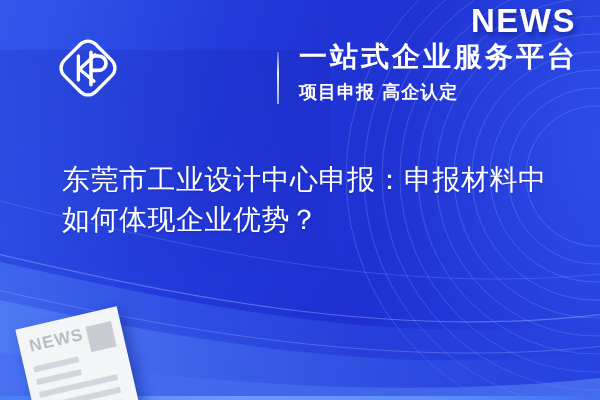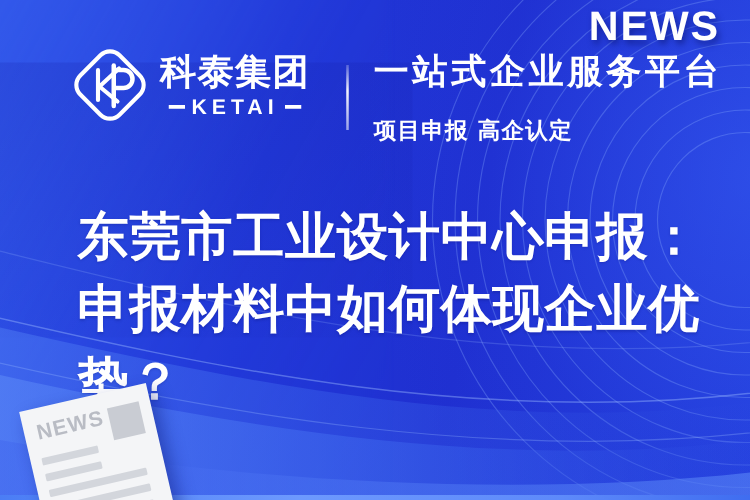--- a/index.html
+++ b/index.html
@@ -146,21 +146,21 @@
     letter-spacing: 3px;
     font-family: "DejaVu Sans", "Liberation Sans", sans-serif;
     line-height: 1.05;
     white-space: nowrap;
   }
   .slogan-sub {
     color: #ffffff;
     font-size: 18px;
     font-weight: 700;
     letter-spacing: 1px;
-    margin-top: 21px;
+    margin-top: 9px;
     font-family: "DejaVu Serif", "Liberation Serif", serif;
     white-space: nowrap;
   }
 
   .news-badge {
     position: absolute;
     right: 24px;
     top: 2px;
     color: #ffffff;
     font-size: 33px;
@@ -170,22 +170,22 @@
     text-shadow: 2px 3px 5px rgba(10,20,110,0.55);
   }
 
   
   .title {
     position: absolute;
     left: 62px;
     top: 160px;
     width: 500px;
     color: #ffffff;
-    font-size: 41px;
-    font-weight: 700;
+    font-size: 28px;
+    font-weight: 400;
     line-height: 1.42;
     letter-spacing: 0.5px;
     font-family: "DejaVu Sans", "Liberation Sans", sans-serif;
     text-shadow: 0 1px 2px rgba(10,20,110,0.25);
   }
 
   
   .paper {
     position: absolute;
     left: 14px;
@@ -286,28 +286,20 @@
 
     <div class="logo-group">
       <svg class="logo-mark" viewBox="0 0 100 100">
         <rect x="13" y="13" width="74" height="74" rx="18" ry="18" transform="rotate(45 50 50)" fill="none" stroke="#ffffff" stroke-width="5.5"></rect>
         <path d="M34 30 L34 70" stroke="#ffffff" stroke-width="5.5" fill="none" stroke-linecap="round"></path>
         <path d="M62 28 L36 52 L60 72" stroke="#ffffff" stroke-width="5.5" fill="none" stroke-linecap="round" stroke-linejoin="round"></path>
         <path d="M55 24 L55 78" stroke="#ffffff" stroke-width="6" fill="none" stroke-linecap="round"></path>
         <path d="M55 30 L68 30 A12 12 0 0 1 68 54 L55 54" stroke="#ffffff" stroke-width="6" fill="none" stroke-linejoin="round"></path>
       </svg>
 
-      <div class="logo-words">
-        <div class="logo-cn">科泰集团</div>
-        <div class="logo-en-row">
-          <span class="logo-dash"></span>
-          <span class="logo-en">KETAI</span>
-          <span class="logo-dash"></span>
-        </div>
-      </div>
     </div>
 
     <div class="divider"></div>
 
     <div class="slogan-block">
       <div class="slogan-main">一站式企业服务平台</div>
       <div class="slogan-sub">项目申报 高企认定</div>
     </div>
 
     <div class="news-badge">NEWS</div>

